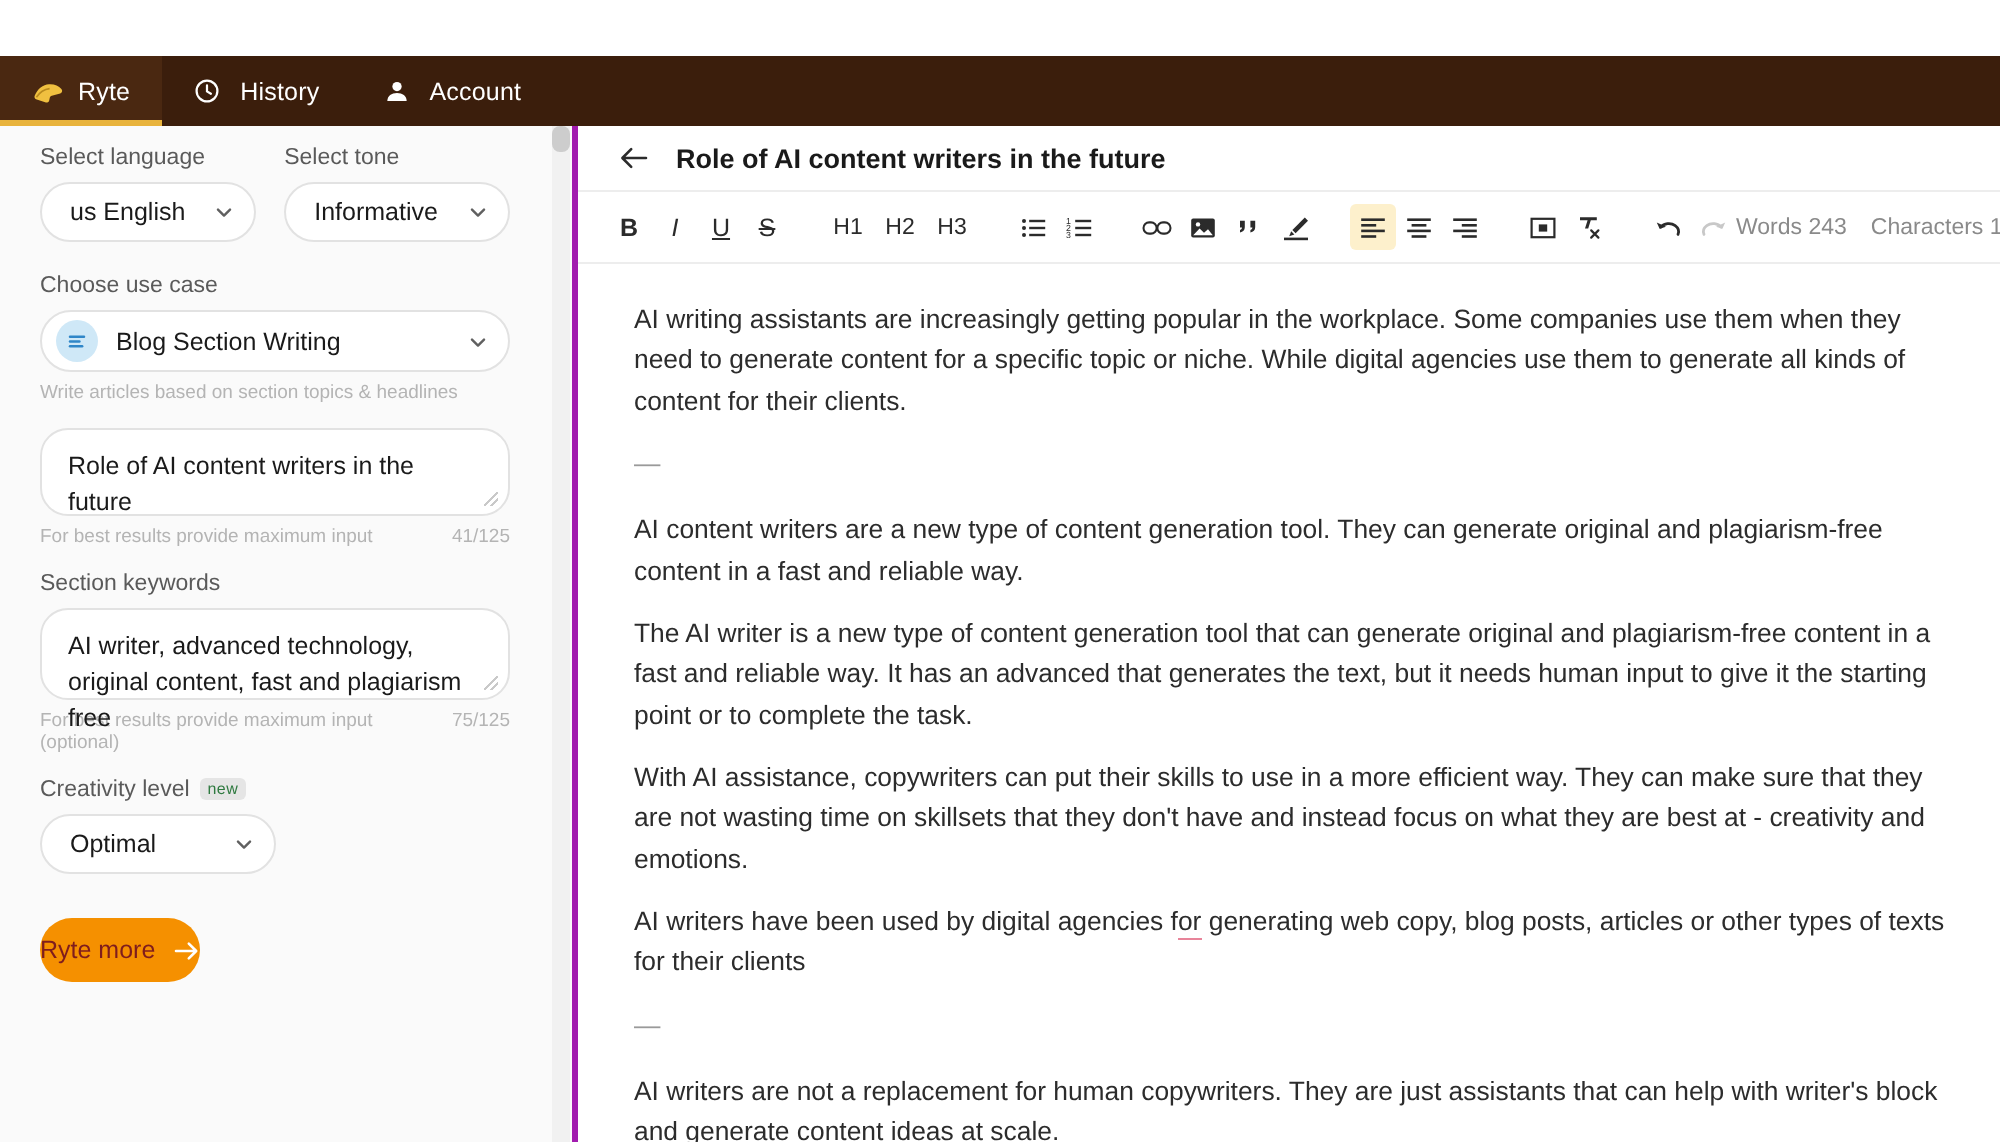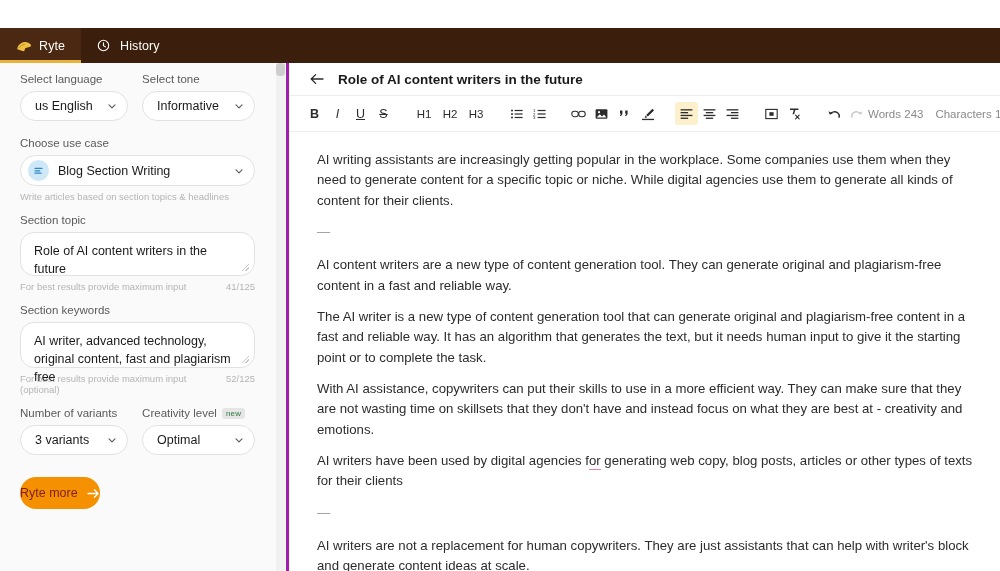--- a/index.html
+++ b/index.html
@@ -168,20 +168,29 @@
     </div>
     <div class="topbar-tab">
       <span class="logo-glyph">
         <svg width="13" height="13" viewBox="0 0 14 14">
           <circle cx="7" cy="7" r="5.6" stroke="#ffffff" stroke-width="1.2" fill="none"></circle>
           <path d="M7 4v3.2l2.1 1.3" stroke="#ffffff" stroke-width="1.2" fill="none" stroke-linecap="round"></path>
         </svg>
       </span>
       <span class="tab-label">History</span>
     </div>
+    <div class="topbar-tab">
+      <span class="logo-glyph">
+        <svg width="13" height="13" viewBox="0 0 14 14">
+          <circle cx="7" cy="4.6" r="2.5" fill="#ffffff"></circle>
+          <path d="M1.8 12.4c0-2.8 2.3-4.3 5.2-4.3s5.2 1.5 5.2 4.3z" fill="#ffffff"></path>
+        </svg>
+      </span>
+      <span class="tab-label">Account</span>
+    </div>
   </div>
 
   <div class="body-row">
 
     <div class="sidebar">
       <div class="sb-inner">
 
         <div class="row2">
           <div class="col col-lang">
             <span class="field-label">Select language</span>
@@ -227,57 +236,45 @@
             </span>
           </div>
           <div class="helper">
             <span>Write articles based on section topics &amp; headlines</span>
           </div>
         </div>
 
         <div class="gap-md"></div>
 
         <div>
-          <span class="field-label">Section topic</span>
           <div class="ta one">
             <span>Role of AI content writers in the future</span>
           </div>
           <div class="helper">
             <span>For best results provide maximum input</span>
             <span class="cnt">41/125</span>
           </div>
         </div>
 
         <div class="gap-md"></div>
 
         <div>
           <span class="field-label">Section keywords</span>
           <div class="ta two">
             <span>AI writer, advanced technology, original content, fast and plagiarism free</span>
           </div>
           <div class="helper">
             <span>For best results provide maximum input (optional)</span>
-            <span class="cnt">52/125</span>
+            <span class="cnt">75/125</span>
           </div>
         </div>
 
         <div class="gap-md"></div>
 
         <div class="row2">
-          <div class="col col-var">
-            <span class="field-label">Number of variants</span>
-            <div class="select">
-              <span class="sel-val">3 variants</span>
-              <span class="chev">
-                <svg width="10" height="10" viewBox="0 0 10 10">
-                    <path d="M2 3.8L5 6.8l3-3" stroke="#2b2b2b" stroke-width="1.2" fill="none" stroke-linecap="round" stroke-linejoin="round"></path>
-                  </svg>
-              </span>
-            </div>
-          </div>
           <div class="col col-crt">
             <span class="field-label">
               <span>Creativity level</span><span class="badge-new">new</span>
             </span>
             <div class="select">
               <span class="sel-val">Optimal</span>
               <span class="chev">
                 <svg width="10" height="10" viewBox="0 0 10 10">
                     <path d="M2 3.8L5 6.8l3-3" stroke="#2b2b2b" stroke-width="1.2" fill="none" stroke-linecap="round" stroke-linejoin="round"></path>
                   </svg>
@@ -463,21 +460,21 @@
         <div class="counts">
           <span><span>Words</span> <span>243</span></span>
           <span><span>Characters</span> <span>1</span></span>
         </div>
       </div>
 
       <div class="doc-body" id="doc-body">
           <div class="para">AI writing assistants are increasingly getting popular in the workplace. Some companies use them when they need to generate content for a specific topic or niche. While digital agencies use them to generate all kinds of content for their clients.</div>
           <div class="para sep">—</div>
           <div class="para">AI content writers are a new type of content generation tool. They can generate original and plagiarism-free content in a fast and reliable way.</div>
-          <div class="para">The AI writer is a new type of content generation tool that can generate original and plagiarism-free content in a fast and reliable way. It has an algorithm that generates the text, but it needs human input to give it the starting point or to complete the task.</div>
+          <div class="para">The AI writer is a new type of content generation tool that can generate original and plagiarism-free content in a fast and reliable way. It has an advanced that generates the text, but it needs human input to give it the starting point or to complete the task.</div>
           <div class="para">With AI assistance, copywriters can put their skills to use in a more efficient way. They can make sure that they are not wasting time on skillsets that they don't have and instead focus on what they are best at - creativity and emotions.</div>
           <div class="para">AI writers have been used by digital agencies f<span class="sp-err">or</span> generating web copy, blog posts, articles or other types of texts for their clients</div>
           <div class="para sep">—</div>
           <div class="para">AI writers are not a replacement for human copywriters. They are just assistants that can help with writer's block and generate content ideas at scale.</div>
         </div>
 
     </div>
   </div>
 </div>
 

